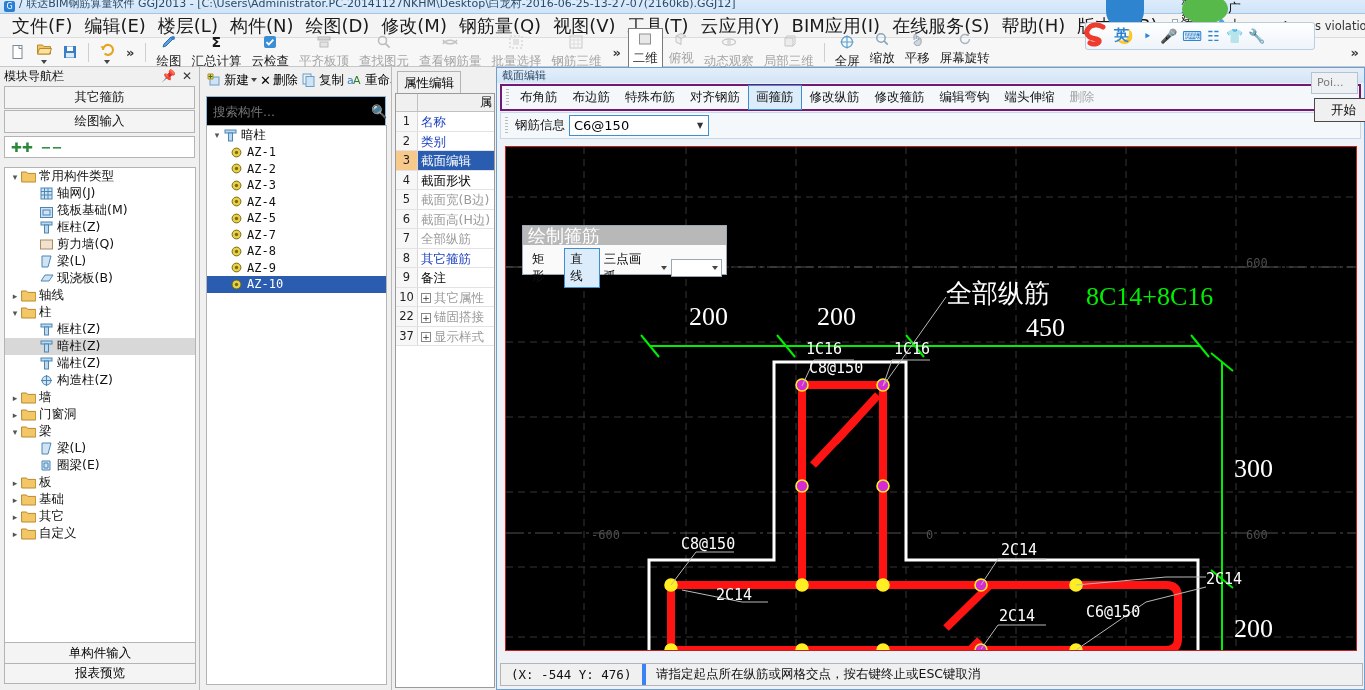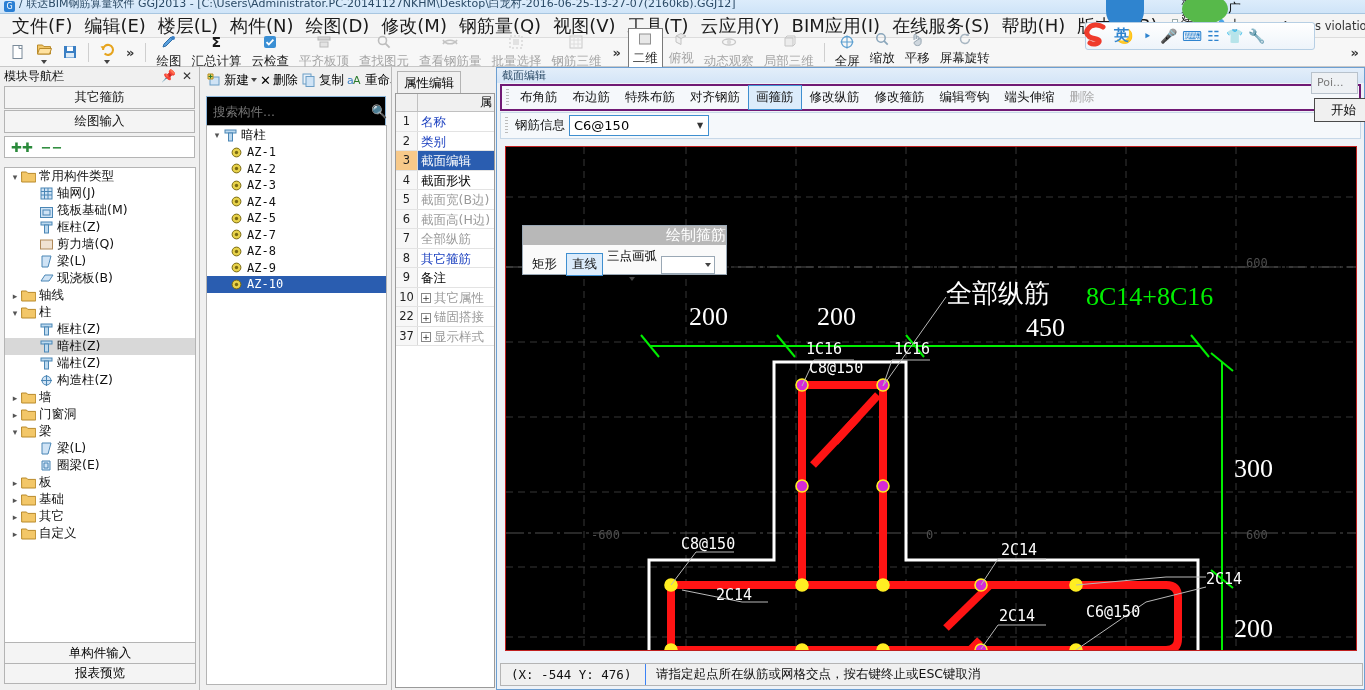--- a/index.html
+++ b/index.html
@@ -224,41 +224,41 @@
   .canvas {
     position: absolute; left: 8px; top: 78px; width: 852px; height: 505px;
     background: #000; border: 1px solid #c02020; overflow: hidden;
   }
   .canvas svg { display: block; }
   .floatpanel {
     position: absolute; left: 16px; top: 78px; width: 205px; height: 50px;
     background: #fafafa; border: 1px solid #9aa8b5; z-index: 5;
   }
   .fp-title {
-    height: 19px; background: #b8b8b8; color: #fff; font-size: 15px;
-    padding-left: 5px; line-height: 19px; text-align: right;
+    height: 19px; background: #b8b8b8; color: #fff; font-size: 18px;
+    padding-left: 5px; line-height: 19px;
   }
   .fp-body { display: flex; align-items: center; gap: 4px; padding: 3px 4px; }
   .fp-btn { font-size: 12.5px; padding: 2px 5px; color: #111; }
   .fp-btn.active { border: 1px solid #3f8fd0; background: #dcecfb; }
-  .fp-dd { display: flex; align-items: center; gap: 12px; font-size: 12.5px; flex-direction: column; }
+  .fp-dd { display: flex; align-items: center; gap: 12px; font-size: 12.5px; }
   .fp-combo {
     width: 54px; height: 18px; background: #fff; border: 1px solid #9aa8b5;
     display: flex; align-items: center; justify-content: flex-end; padding-right: 3px;
   }
 
   
   .statusbar {
     position: absolute; left: 3px; bottom: 3px; width: 863px; height: 23px;
     background: #f0f0f0; border: 1px solid #b4b4b4; display: flex; align-items: center;
   }
   .sb-coord {
     width: 145px; font-size: 12.5px; color: #111; padding-left: 10px;
     font-family: "DejaVu Sans Mono", "Liberation Mono", monospace;
-    border-right: 1px solid #3b82f6; height: 100%; line-height: 21px;
+    border-right: 4px solid #3b82f6; height: 100%; line-height: 21px;
   }
   .sb-msg { font-size: 12.5px; color: #111; padding-left: 10px; }
 
   
   .poibox {
     position: absolute; left: 1311px; top: 72px; width: 47px; height: 22px;
     background: #eef1f4; border: 1px solid #b8c2cc; font-size: 11px;
     color: #7a7a7a; padding: 3px 0 0 5px; z-index: 30;
   }
   .startbtn {

